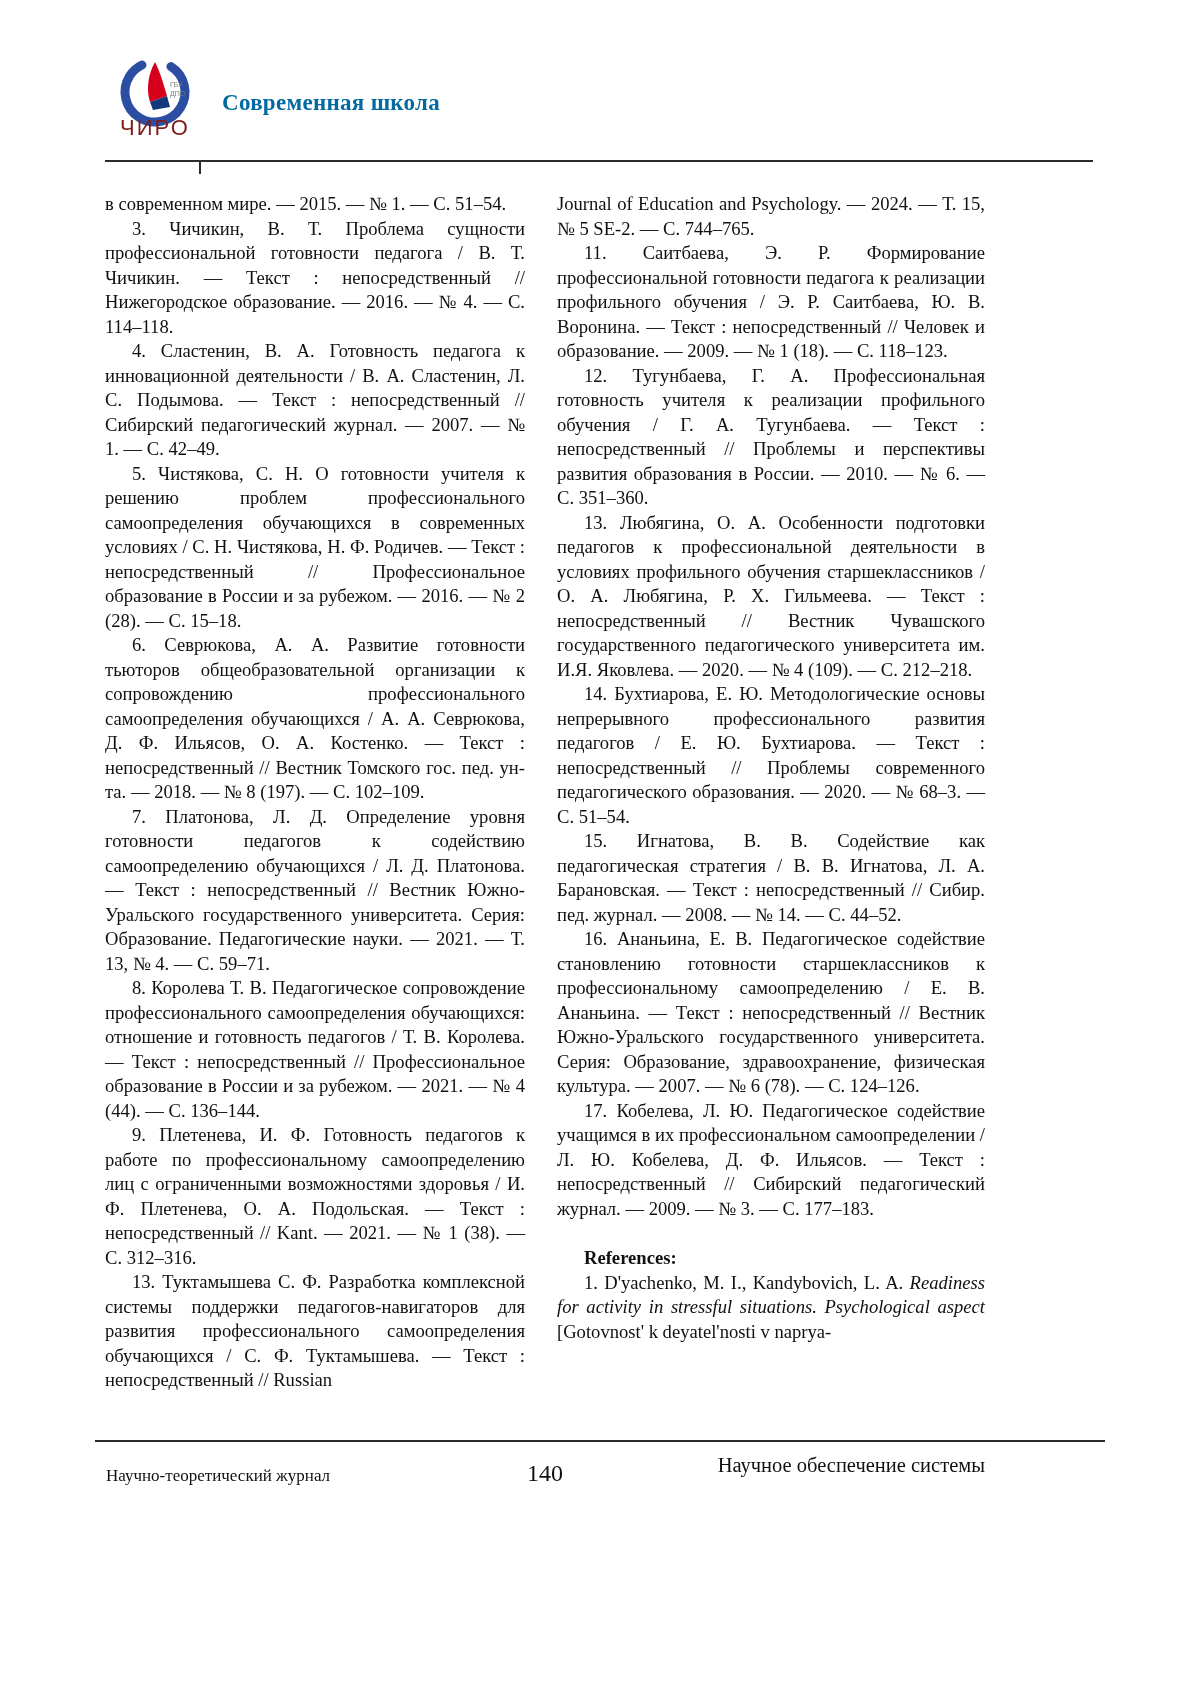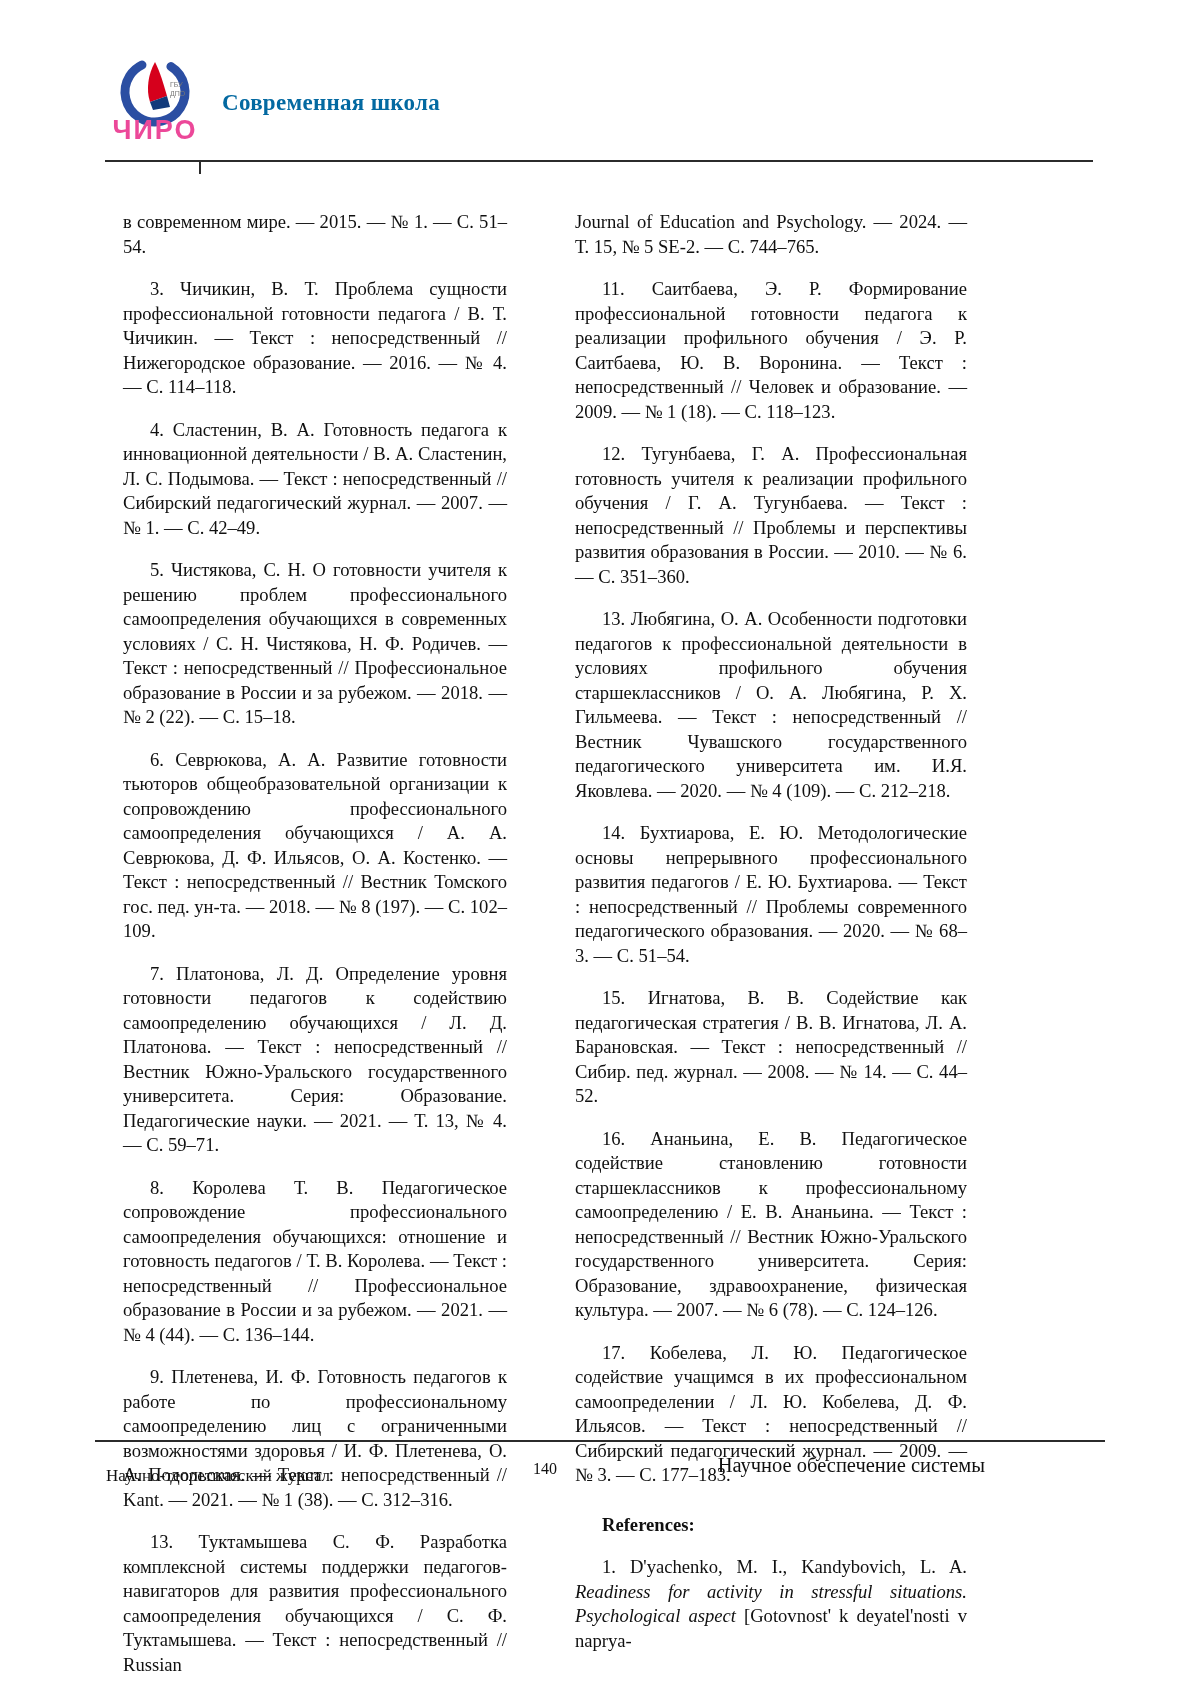--- a/index.html
+++ b/index.html
@@ -14,56 +14,56 @@
     width: 1200px; height: 1698px;
     background: #ffffff;
     overflow: hidden;
   }
 
   
   .header { position: absolute; top: 50px; left: 106px; display: flex; align-items: flex-start; }
   .logo { width: 98px; display: flex; flex-direction: column; align-items: center; }
   .logo-acronym {
     font-family: "Liberation Sans", sans-serif;
-    font-weight: bold; color: #ec4899;
-    font-size: 27px; letter-spacing: 2px; margin-top: -15px;
+    font-weight: normal; color: #7f1d1d;
+    font-size: 22px; letter-spacing: 2px; margin-top: -15px;
   }
   .journal-title {
     font-weight: bold; font-size: 23px;
     margin-left: 18px; margin-top: 40px; letter-spacing: 0.3px;
     color: #0369a1;
   }
   .header-rule { position: absolute; top: 160px; left: 105px; width: 988px; height: 2px; background: #2b2b2b; }
   .header-tick { position: absolute; top: 160px; left: 199px; width: 2px; height: 14px; background: #2b2b2b; }
 
   
   .col {
     position: absolute; top: 192px;
     text-align: justify;
     font-size: 18.6px; line-height: 24.5px;
     hyphens: auto; -webkit-hyphens: auto;
     color: #101010;
   }
   .col-left  { left: 105px; width: 420px; }
   .col-right { left: 557px; width: 428px; }
-  p.ref { margin: 18px; }
+  p.ref { margin: 0; }
   p.ref.indent { text-indent: 27px; }
   p.ref.space-before { margin-top: 25px; }
   .b { font-weight: bold; }
   .i { font-style: italic; }
 
   
   .footer-rule { position: absolute; top: 1440px; left: 95px; width: 1010px; height: 2px; background: #2b2b2b; }
   .footer-left {
     position: absolute; top: 1466px; left: 106px;
     font-size: 17px; color: #101010;
   }
   .footer-page {
     position: absolute; top: 1460px; left: 105px; width: 880px;
-    text-align: center; font-size: 16px; color: #101010;
+    text-align: center; font-size: 24px; color: #101010;
   }
   .footer-right {
     position: absolute; top: 1450px; right: 215px;
     font-size: 20.5px; line-height: 30px; color: #101010;
   }
 </style>
 </head>
 <body>
 
 <div class="page">
@@ -83,21 +83,21 @@
   </header>
 
   <div class="header-rule"></div>
   <div class="header-tick"></div>
 
   <main>
     <div class="col col-left" id="col-left">
         <p class="ref"><span>в современном мире. — 2015. — № 1. — С. 51–54.</span></p>
         <p class="ref indent"><span>3. Чичикин, В. Т. Проблема сущности профессиональной готовности педагога / В. Т. Чичикин. — Текст : непосредственный // Нижегородское образование. — 2016. — № 4. — С. 114–118.</span></p>
         <p class="ref indent"><span>4. Сластенин, В. А. Готовность педагога к инновационной деятельности / В. А. Сластенин, Л. С. Подымова. — Текст : непосредственный // Сибирский педагогический журнал. — 2007. — № 1. — С. 42–49.</span></p>
-        <p class="ref indent"><span>5. Чистякова, С. Н. О готовности учителя к решению проблем профессионального самоопределения обучающихся в современных условиях / С. Н. Чистякова, Н. Ф. Родичев. — Текст : непосредственный // Профессиональное образование в России и за рубежом. — 2018. — № 2 (22). — С. 15–18.</span></p>
+        <p class="ref indent"><span>5. Чистякова, С. Н. О готовности учителя к решению проблем профессионального самоопределения обучающихся в современных условиях / С. Н. Чистякова, Н. Ф. Родичев. — Текст : непосредственный // Профессиональное образование в России и за рубежом. — 2016. — № 2 (28). — С. 15–18.</span></p>
         <p class="ref indent"><span>6. Севрюкова, А. А. Развитие готовности тьюторов общеобразовательной организации к сопровождению профессионального самоопределения обучающихся / А. А. Севрюкова, Д. Ф. Ильясов, О. А. Костенко. — Текст : непосредственный // Вестник Томского гос. пед. ун-та. — 2018. — № 8 (197). — С. 102–109.</span></p>
         <p class="ref indent"><span>7. Платонова, Л. Д. Определение уровня готовности педагогов к содействию самоопределению обучающихся / Л. Д. Платонова. — Текст : непосредственный // Вестник Южно-Уральского государственного университета. Серия: Образование. Педагогические науки. — 2021. — Т. 13, № 4. — С. 59–71.</span></p>
         <p class="ref indent"><span>8. Королева Т. В. Педагогическое сопровождение профессионального самоопределения обучающихся: отношение и готовность педагогов / Т. В. Королева. — Текст : непосредственный // Профессиональное образование в России и за рубежом. — 2021. — № 4 (44). — С. 136–144.</span></p>
         <p class="ref indent"><span>9. Плетенева, И. Ф. Готовность педагогов к работе по профессиональному самоопределению лиц с ограниченными возможностями здоровья / И. Ф. Плетенева, О. А. Подольская. — Текст : непосредственный // Kant. — 2021. — № 1 (38). — С. 312–316.</span></p>
         <p class="ref indent"><span>13. Туктамышева С. Ф. Разработка комплексной системы поддержки педагогов-навигаторов для развития профессионального самоопределения обучающихся / С. Ф. Туктамышева. — Текст : непосредственный // Russian</span></p>
       </div>
     <div class="col col-right" id="col-right">
         <p class="ref"><span>Journal of Education and Psychology. — 2024. — Т. 15, № 5 SE-2. — С. 744–765.</span></p>
         <p class="ref indent"><span>11. Саитбаева, Э. Р. Формирование профессиональной готовности педагога к реализации профильного обучения / Э. Р. Саитбаева, Ю. В. Воронина. — Текст : непосредственный // Человек и образование. — 2009. — № 1 (18). — С. 118–123.</span></p>
         <p class="ref indent"><span>12. Тугунбаева, Г. А. Профессиональная готовность учителя к реализации профильного обучения / Г. А. Тугунбаева. — Текст : непосредственный // Проблемы и перспективы развития образования в России. — 2010. — № 6. — С. 351–360.</span></p>

